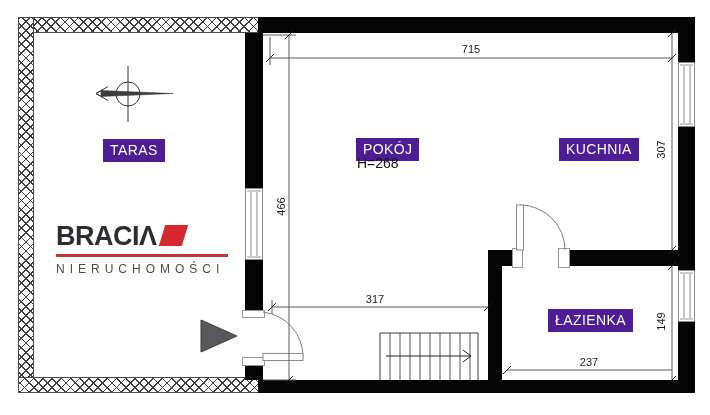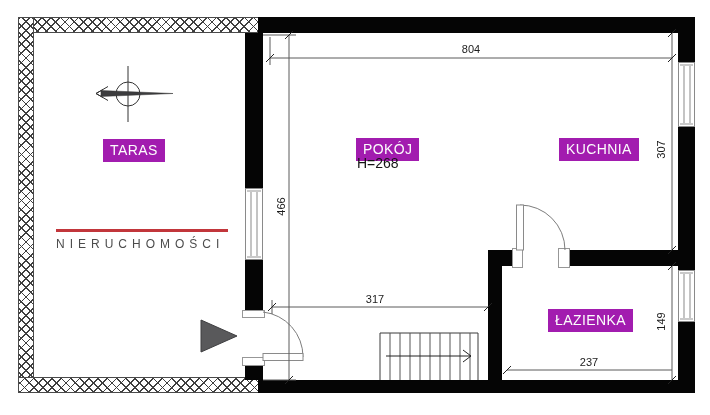--- a/index.html
+++ b/index.html
@@ -19,21 +19,21 @@
     content:"";position:absolute;left:50%;transform:translateX(-50%);
     top:3px;bottom:3px;width:5px;
     border-left:1px solid #8a8a8a;border-right:1px solid #8a8a8a;
   }
   .window::after{
     content:"";position:absolute;left:1px;right:1px;top:1px;bottom:1px;
     border-top:2px solid #c9c9c9;border-bottom:2px solid #c9c9c9;
   }
   .jamb{position:absolute;box-sizing:border-box;background:#fff;border:1px solid #979797;}
   .label-box{
-    position:absolute;background:#a21caf;color:#fcfcfc;font-size:14px;line-height:1;
+    position:absolute;background:#4c1d95;color:#fcfcfc;font-size:14px;line-height:1;
     padding:4px 7px 5px;white-space:nowrap;letter-spacing:.4px;
   }
   .note-text{position:absolute;color:#141414;font-size:14px;line-height:1;white-space:nowrap;}
   .dim-text{
     position:absolute;color:#1c1c1c;font-size:11px;line-height:13px;height:13px;
     text-align:center;white-space:nowrap;background:transparent;
   }
   .dim-text.rot{transform:rotate(-90deg);transform-origin:center;}
   svg{position:absolute;left:0;top:0;pointer-events:none;}
   
@@ -102,31 +102,35 @@
       <path d="M520,205 A45,45 0 0 1 565,250" stroke="#7d7d7d" fill="none" stroke-width="1"></path>
       <rect x="516.5" y="205" width="7" height="45" fill="#fff" stroke="#8a8a8a" stroke-width="1"></rect>
     </g>
 
     <g stroke="#5a5a5a" fill="none" stroke-width="1">
       <path d="M270,58 H672 M270,37 V65 M672,33 V250 M672,266 V380 M289,35 V380 M263,35 H296 M263,380 H296 M272,300 V314 M272,307 H488 M507,370 H672"></path>
       <path stroke="#222" d="M266,62 L274,54 M668,62 L676,54 M668,37 L676,29 M668,254 L676,246 M668,270 L676,262 M668,384 L676,376 M285,39 L293,31 M285,384 L293,376 M268,311 L276,303 M484,311 L492,303 M503,374 L511,366"></path>
     </g>
   </svg>
 
-  <div class="dim-text" style="left:451px;top:43px;width:40px;">804</div>
+  <div class="dim-text" style="left:451px;top:43px;width:40px;">715</div>
   <div class="dim-text rot" style="left:634px;top:143px;width:54px;">307</div>
   <div class="dim-text rot" style="left:634px;top:315px;width:54px;">149</div>
   <div class="dim-text rot" style="left:254px;top:200px;width:54px;">466</div>
   <div class="dim-text" style="left:355px;top:293px;width:40px;">317</div>
   <div class="dim-text" style="left:569px;top:356px;width:40px;text-align:center;">237</div>
 
   <div class="label-box" style="left:103px;top:139px;">TARAS</div>
   <div class="label-box" style="left:559px;top:138px;">KUCHNIA</div>
   <div class="label-box" style="left:356px;top:138px;">POKÓJ</div>
   <div class="label-box" style="left:548px;top:309px;">ŁAZIENKA</div>
   <div class="note-text" style="left:357px;top:156px;">H=268</div>
 
   <div id="logo" style="color: rgb(46, 44, 49);">
+    <div class="logo-line1">
+      <span class="logo-word">BRACIΛ</span>
+      <span class="logo-flag" style="background: rgb(213, 41, 47);"></span>
+    </div>
     <div class="logo-divider" style="background: rgb(194, 54, 59);"></div>
     <div class="logo-sub">NIERUCHOMOŚCI</div>
   </div>
 
 </div>
 
 </body></html>

